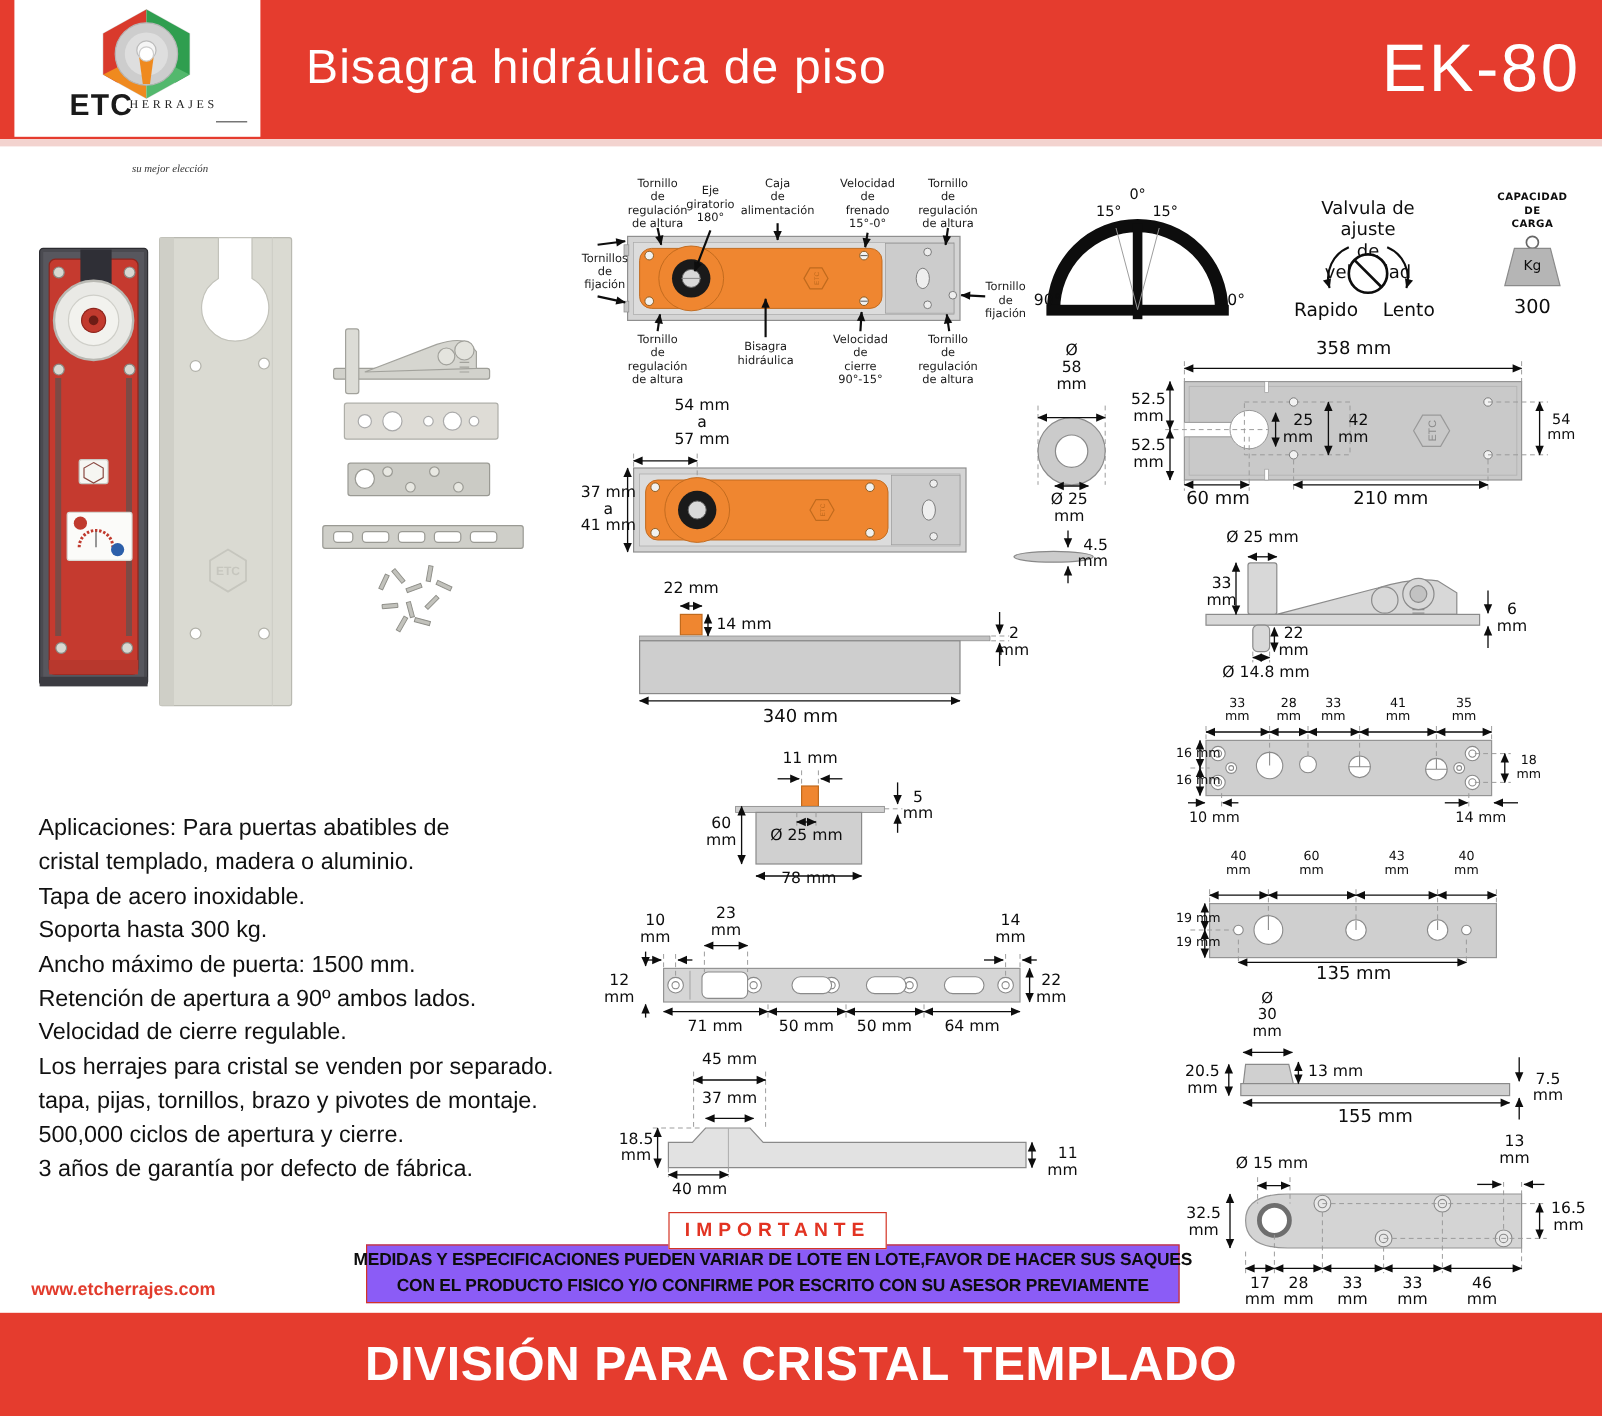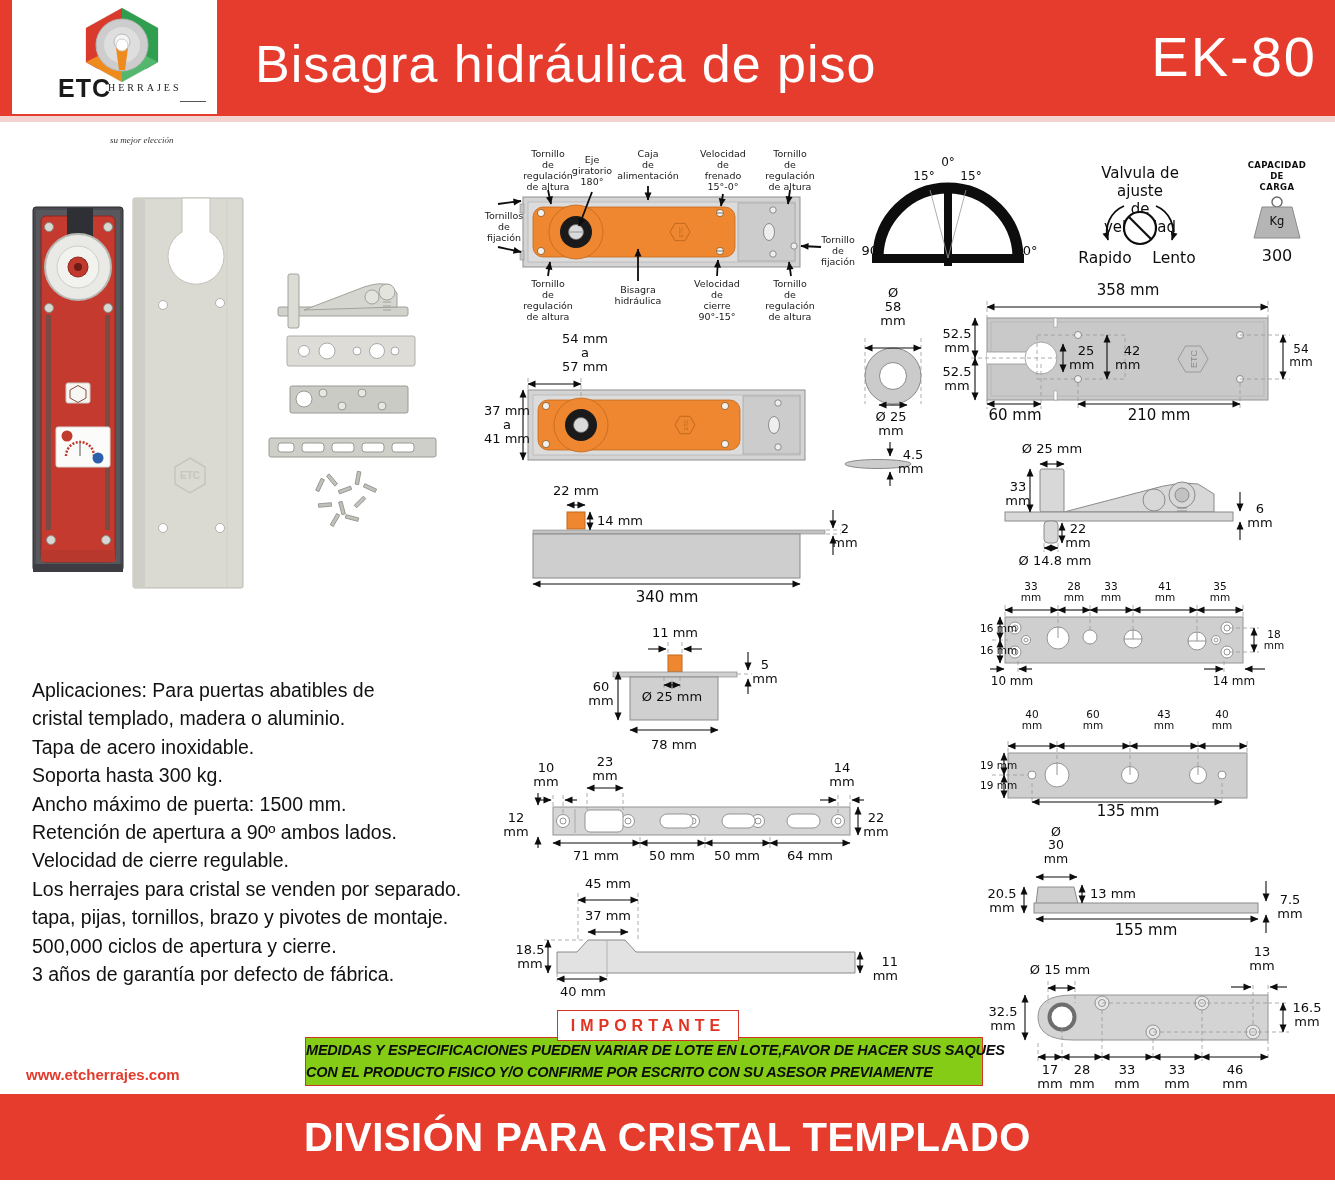--- a/index.html
+++ b/index.html
@@ -16,36 +16,36 @@
   .dim.sm{font-size:10.5px;}
   .dim.la{transform:none;text-align:right;}
   svg.diag{position:absolute;left:0;top:0;overflow:visible;}
   .dl{stroke:#0d0d0d;stroke-width:1.1;}
   .al{stroke:#0d0d0d;stroke-width:1.8;}
   .dash{stroke:#999;stroke-width:0.8;stroke-dasharray:4 3;fill:none;}
   
   .hdr{position:absolute;left:0;top:0;width:1335px;height:116px;background:#e53c2e;}
   .hdr-strip{position:absolute;left:0;top:116px;width:1335px;height:6px;background:#f3d3cf;}
   .logo-panel{position:absolute;left:12px;top:0;width:205px;height:114px;background:#fff;}
-  .hdr-title{position:absolute;left:255px;top:34px;font-size:52px;letter-spacing:1px;color:#fff;}
+  .hdr-title{position:absolute;left:255px;top:34px;font-size:40px;letter-spacing:1px;color:#fff;}
   .hdr-model{position:absolute;right:18px;top:24px;font-size:56px;letter-spacing:2px;color:#fff;}
   .logo-etc{position:absolute;left:46px;top:74px;font-size:25px;font-weight:bold;color:#1a1a1a;letter-spacing:1px;}
   .logo-herrajes{position:absolute;left:96px;top:82px;font-size:10px;letter-spacing:3px;color:#222;
                  font-family:"Liberation Serif",serif;}
   .logo-tag{position:absolute;left:98px;top:95px;font-size:9px;font-style:italic;color:#333;
             font-family:"Liberation Serif",serif;margin-top:40px;}
   .logo-dash{position:absolute;left:168px;top:101px;width:26px;border-top:1px solid #555;}
   
   .spec-line{font-size:19.5px;line-height:28.4px;color:#111;}
   
   .imp-box{position:absolute;left:557px;top:1010px;width:180px;height:29px;background:#fff;
            border:1.5px solid #d43425;z-index:3;display:flex;align-items:center;justify-content:center;}
   .imp-title{color:#e23322;font-size:16px;font-weight:bold;letter-spacing:5px;font-family:"Liberation Sans",sans-serif;}
-  .warn-box{position:absolute;left:305px;top:1037px;width:676px;height:47px;background:#84cc16;
-            border:1.5px solid #d43425;z-index:2;display:flex;flex-direction:column;justify-content:center;font-style:italic;}
+  .warn-box{position:absolute;left:305px;top:1037px;width:676px;height:47px;background:#8b5cf6;
+            border:1.5px solid #d43425;z-index:2;display:flex;flex-direction:column;align-items:center;justify-content:center;}
   .warn-line{font-size:14.5px;font-weight:bold;color:#0d0d0d;line-height:1.5;letter-spacing:-0.2px;white-space:nowrap;}
   .website{position:absolute;left:26px;top:1066px;font-size:15px;font-weight:bold;color:#e23b2c;}
   .footer{position:absolute;left:0;top:1094px;width:1335px;height:86px;background:#e53c2e;
           display:flex;align-items:center;justify-content:center;}
   .footer-text{color:#fff;font-size:40px;font-weight:bold;letter-spacing:0.5px;}
 </style>
 </head>
 <body>
 
 <svg width="0" height="0" style="position:absolute" aria-hidden="true">
@@ -692,21 +692,21 @@
         <line x1="76" y1="67" x2="92" y2="67" marker-start="url(#ah)" marker-end="url(#ah)"></line>
         <line x1="42" y1="112" x2="130" y2="112" marker-start="url(#ah)" marker-end="url(#ah)"></line>
       </g>
     </svg>
     <div class="dim" style="left:87px;top:8px">11 mm</div>
     <div class="dim" style="left:177px;top:40px">5
 mm</div>
     <div class="dim" style="left:13px;top:62px">60
 mm</div>
     <div class="dim" style="left:84px;top:72px">Ø 25 mm</div>
-    <div class="dim" style="left:86px;top:120px">78 mm</div>
+    <div class="dim" style="left:86px;top:108px">78 mm</div>
   </div>
 
   <div class="abs" style="left:500px;top:753px;width:395px;height:118px">
     <svg class="diag" width="395" height="118">
       <rect x="53" y="54" width="297" height="28" fill="#d6d6d6" stroke="#949494"></rect>
       <line x1="75" y1="56" x2="75" y2="80" stroke="#9a9a9a" stroke-width="0.7"></line>
       <g fill="#fff" stroke="#8a8a8a" stroke-width="0.9">
         <circle cx="63" cy="68" r="6.5"></circle>
           <circle cx="63" cy="68" r="3"></circle>
         <circle cx="128" cy="68" r="6.5"></circle>

